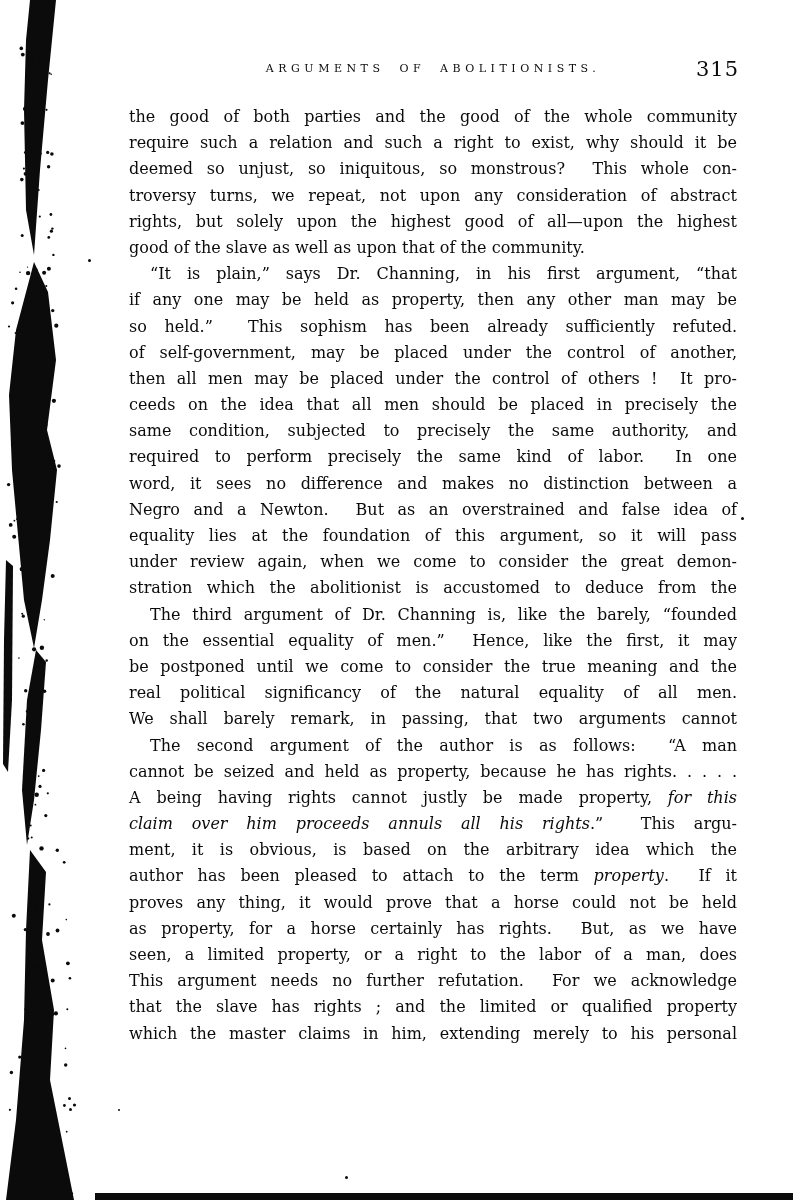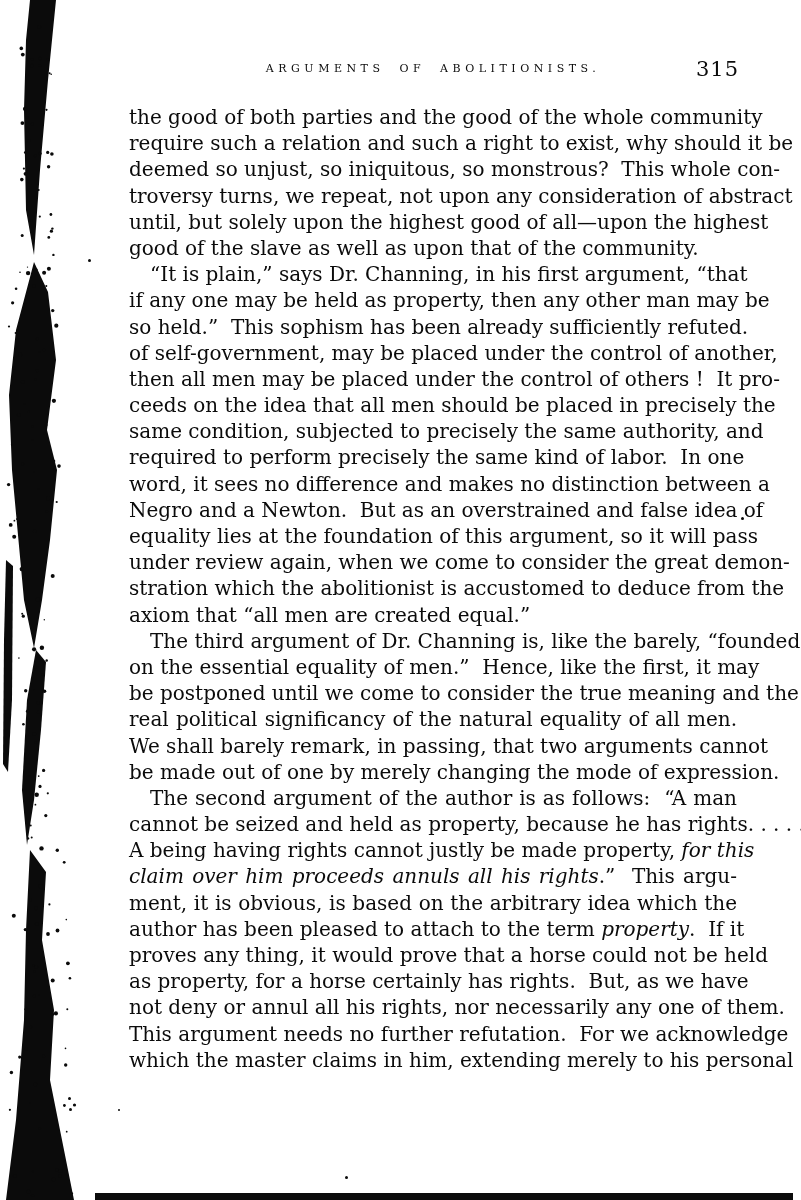--- a/index.html
+++ b/index.html
@@ -42,21 +42,21 @@
     right: -2px;
     top: -1px;
     font-size: 21px;
     letter-spacing: 1px;
     margin-left: 13px;
   }
   .body-text {
     margin-top: 12px;
   }
   .line {
-    font-size: 20px;
+    font-size: 16px;
     line-height: 26.2px;
     height: 26.2px;
     text-align: justify;
     text-align-last: justify;
     overflow: visible;
     white-space: nowrap;
   }
   .line.noj { text-align-last: left; }
   .line.indent { text-indent: 21px; }
   .line i { font-style: italic; }
@@ -262,52 +262,51 @@
   <div class="content">
     <div class="header">
       <span class="header-title">ARGUMENTS OF ABOLITIONISTS.</span>
       <span class="page-number">315</span>
     </div>
     <div class="body-text">
         <div class="line"><span>the good of both parties and the good of the whole community</span></div>
         <div class="line"><span>require such a relation and such a right to exist, why should it be</span></div>
         <div class="line"><span>deemed so unjust, so iniquitous, so monstrous?&nbsp; This whole con-</span></div>
         <div class="line"><span>troversy turns, we repeat, not upon any consideration of abstract</span></div>
-        <div class="line"><span>until, but solely upon the highest good of all—upon the highest</span></div>
+        <div class="line"><span>rights, but solely upon the highest good of all—upon the highest</span></div>
         <div class="line noj"><span>good of the slave as well as upon that of the community.</span></div>
         <div class="line indent"><span>“It is plain,” says Dr. Channing, in his first argument, “that</span></div>
         <div class="line"><span>if any one may be held as property, then any other man may be</span></div>
         <div class="line"><span>so held.”&nbsp; This sophism has been already sufficiently refuted.</span></div>
         <div class="line"><span>of self-government, may be placed under the control of another,</span></div>
         <div class="line"><span>then all men may be placed under the control of others&nbsp;!&nbsp; It pro-</span></div>
         <div class="line"><span>ceeds on the idea that all men should be placed in precisely the</span></div>
         <div class="line"><span>same condition, subjected to precisely the same authority, and</span></div>
         <div class="line"><span>required to perform precisely the same kind of labor.&nbsp; In one</span></div>
         <div class="line"><span>word, it sees no difference and makes no distinction between a</span></div>
         <div class="line"><span>Negro and a Newton.&nbsp; But as an overstrained and false idea of</span></div>
         <div class="line"><span>equality lies at the foundation of this argument, so it will pass</span></div>
         <div class="line"><span>under review again, when we come to consider the great demon-</span></div>
         <div class="line"><span>stration which the abolitionist is accustomed to deduce from the</span></div>
-        <div class="line noj"><span>axiom that “all men are created equal.”</span></div>
         <div class="line indent"><span>The third argument of Dr. Channing is, like the barely, “founded</span></div>
         <div class="line"><span>on the essential equality of men.”&nbsp; Hence, like the first, it may</span></div>
         <div class="line"><span>be postponed until we come to consider the true meaning and the</span></div>
         <div class="line"><span>real political significancy of the natural equality of all men.</span></div>
         <div class="line"><span>We shall barely remark, in passing, that two arguments cannot</span></div>
-        <div class="line noj"><span>be made out of one by merely changing the mode of expression.</span></div>
         <div class="line indent"><span>The second argument of the author is as follows:&nbsp; “A man</span></div>
         <div class="line"><span>cannot be seized and held as property, because he has rights.&nbsp;.&nbsp;.&nbsp;.&nbsp;.</span></div>
         <div class="line"><span>A being having rights cannot justly be made property, </span><i>for this</i></div>
         <div class="line"><i>claim over him proceeds annuls all his rights</i><span>.”&nbsp; This argu-</span></div>
         <div class="line"><span>ment, it is obvious, is based on the arbitrary idea which the</span></div>
         <div class="line"><span>author has been pleased to attach to the term </span><i>property</i><span>.&nbsp; If it</span></div>
         <div class="line"><span>proves any thing, it would prove that a horse could not be held</span></div>
         <div class="line"><span>as property, for a horse certainly has rights.&nbsp; But, as we have</span></div>
-        <div class="line"><span>not deny or annul all his rights, nor necessarily any one of them.</span></div>
+        <div class="line"><span>seen, a limited property, or a right to the labor of a man, does</span></div>
         <div class="line"><span>This argument needs no further refutation.&nbsp; For we acknowledge</span></div>
+        <div class="line"><span>that the slave has rights&nbsp;; and the limited or qualified property</span></div>
         <div class="line"><span>which the master claims in him, extending merely to his personal</span></div>
       </div>
   </div>
 
   <div class="bottom-strip"></div>
 
 <span class="speck" style="left: 88px; top: 259px; width: 3px; height: 3px;"></span>
     <span class="speck" style="left: 741px; top: 517px; width: 3.2px; height: 3.2px;"></span>
     <span class="speck" style="left: 345px; top: 1176px; width: 3px; height: 3px;"></span>
     <span class="speck" style="left: 118px; top: 1109px; width: 2.4px; height: 2.4px;"></span>

